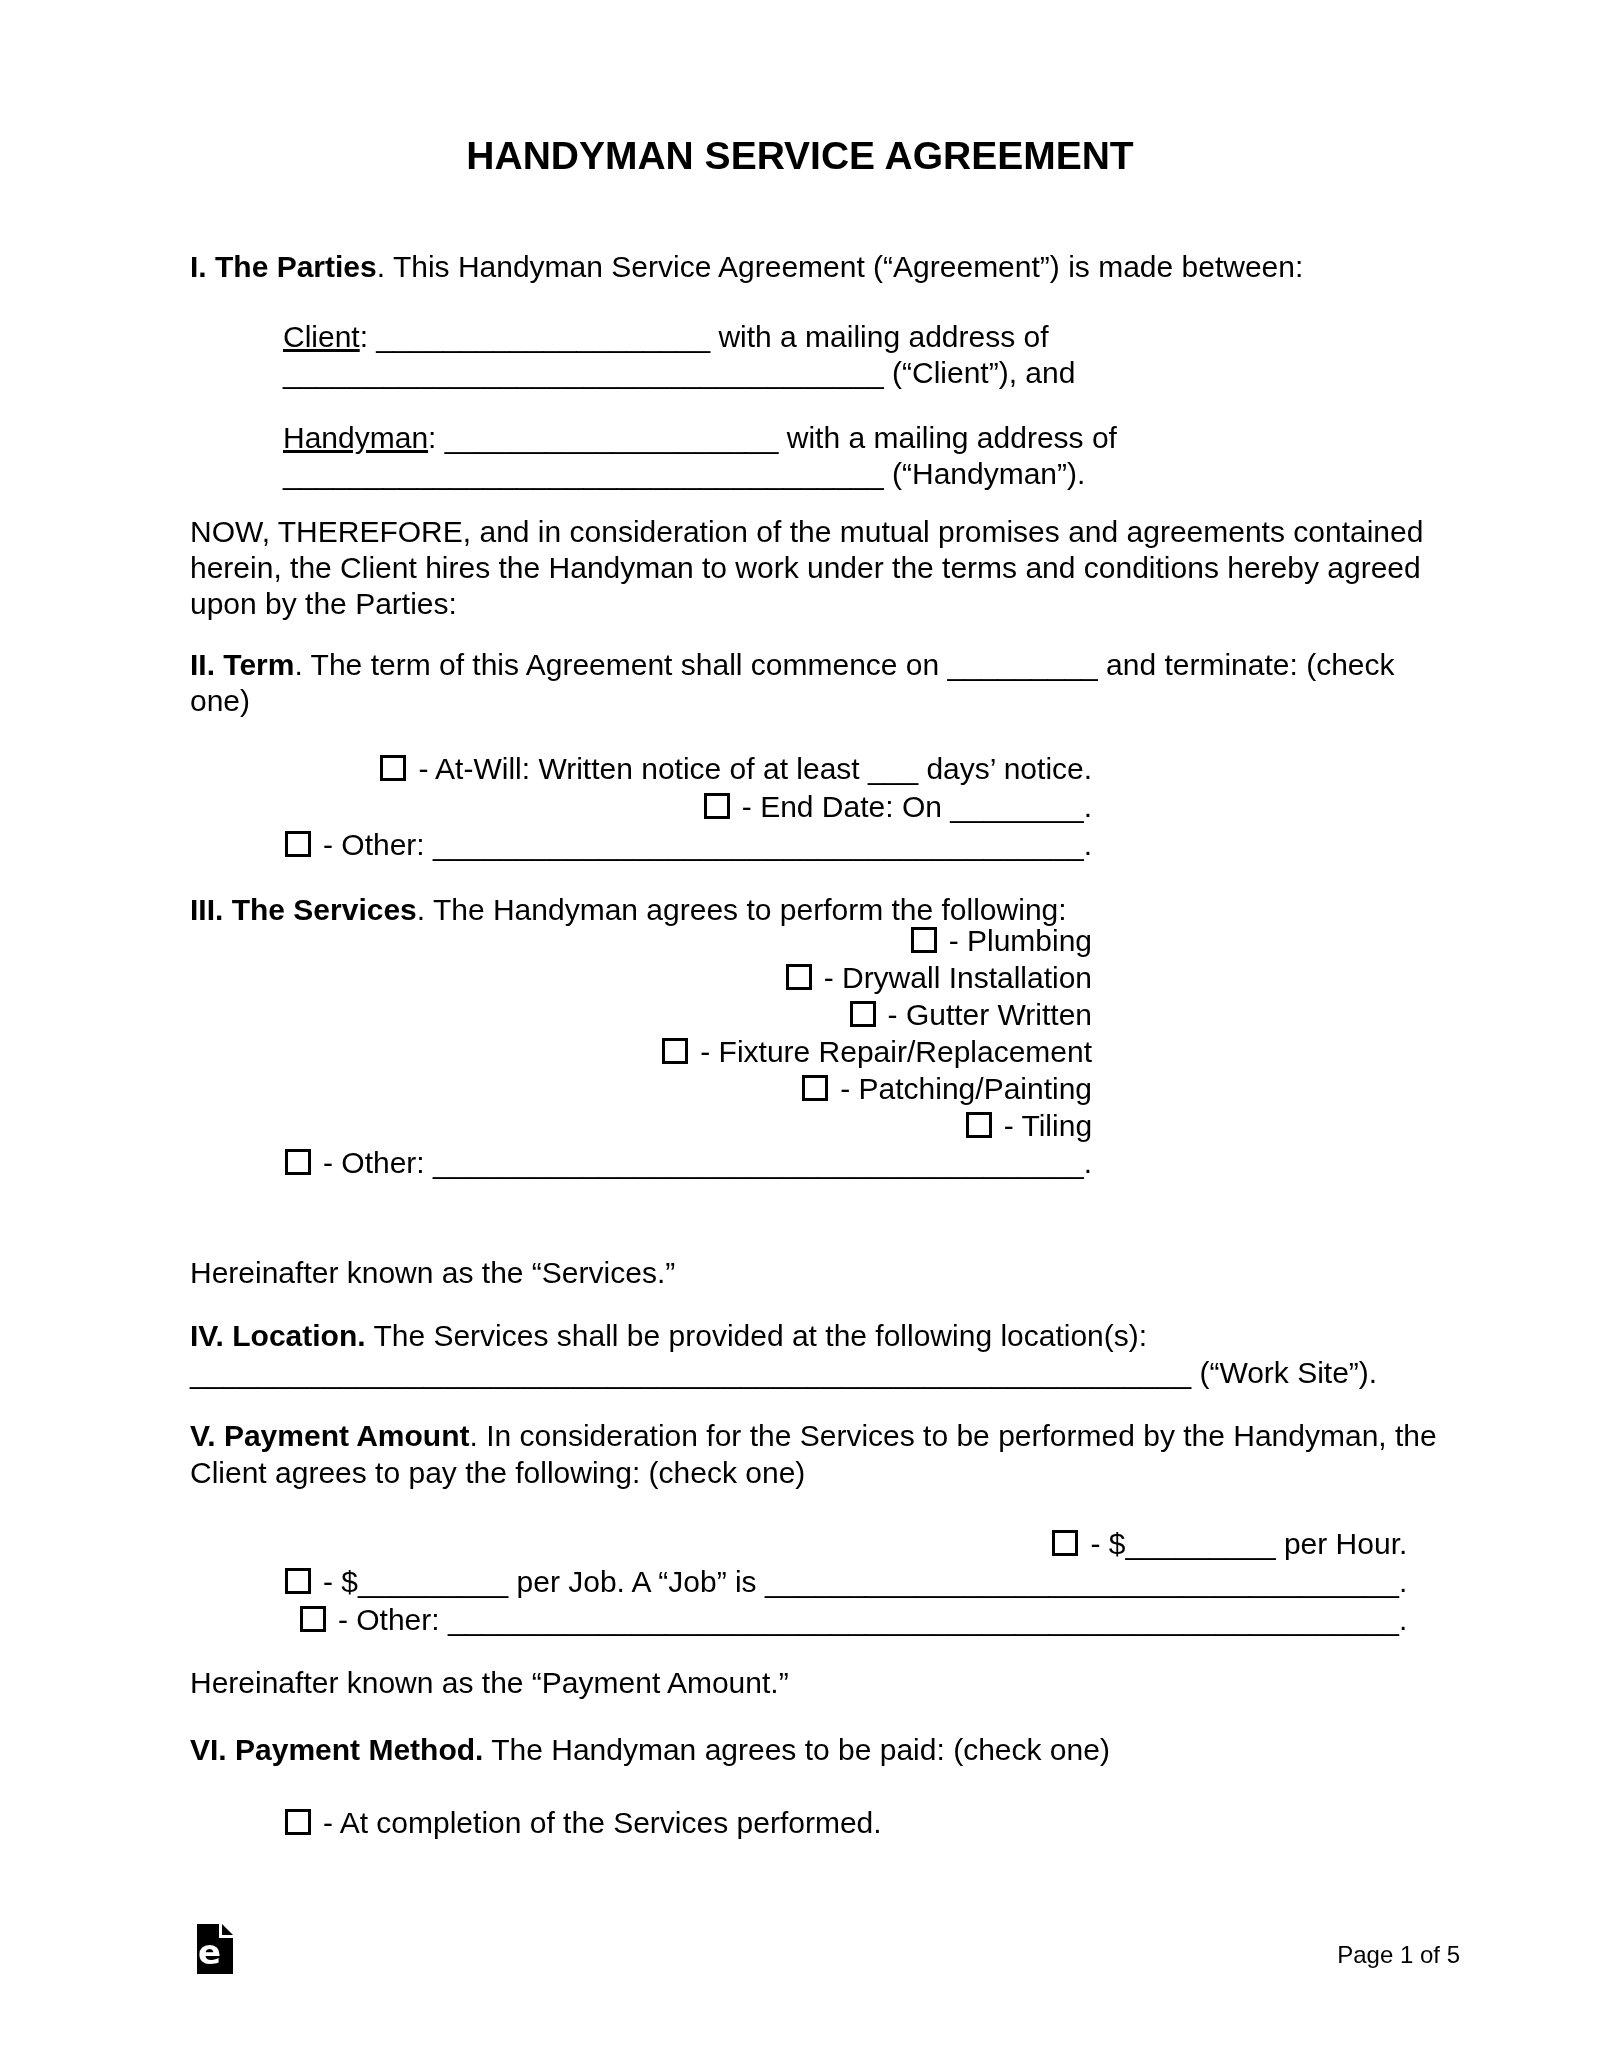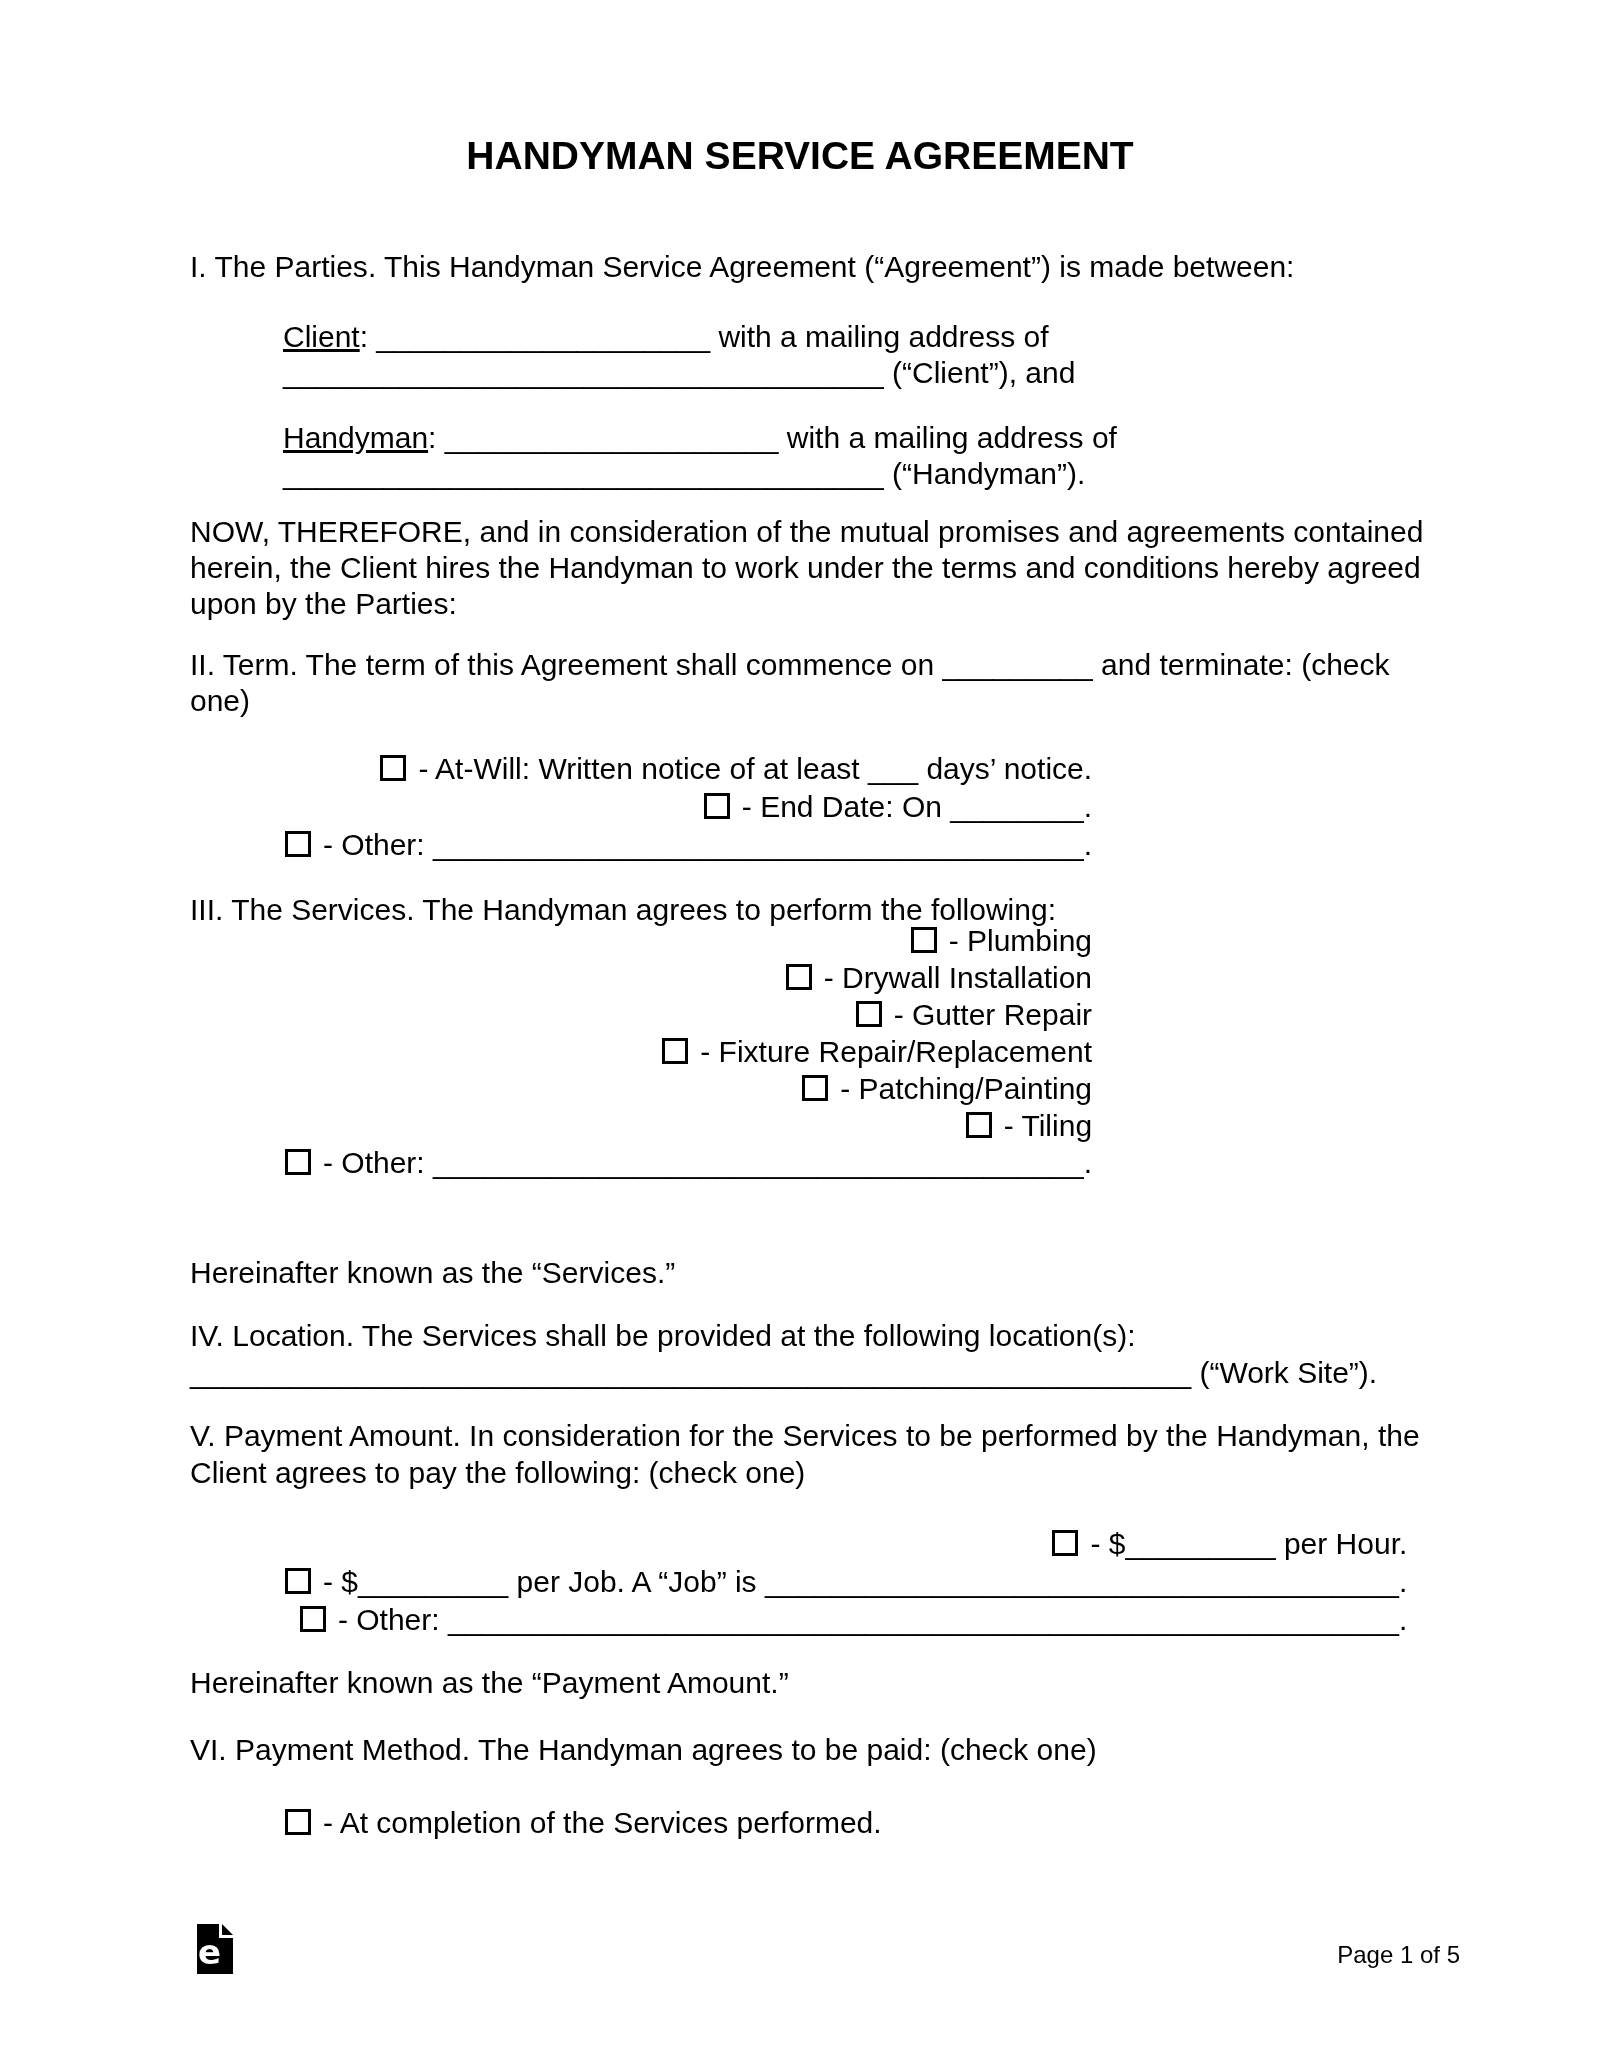--- a/index.html
+++ b/index.html
@@ -27,21 +27,21 @@
   }
   .block {
     position: absolute;
     left: 190px;
     line-height: 36px;
     white-space: nowrap;
   }
   .indent { left: 283px; }
   .lh37 { line-height: 37px; }
   .lh38 { line-height: 38px; }
-  .b { font-weight: normal; }
+  .b { font-weight: bold; }
   .u { text-decoration: underline; }
   .line { display: block; }
   .opt { display: block; text-align: right; }
   .cb {
     display: inline-block;
     width: 20px;
     height: 20px;
     border: 3px solid #000;
     margin-right: 12px;
     vertical-align: -2px;
@@ -115,21 +115,21 @@
     <span class="opt"><span class="cb"></span><span>- Other: _______________________________________.</span></span>
   </div>
 
   <div class="block" style="top:892px">
     <span class="b">III. The Services</span><span>. The Handyman agrees to perform the following:</span>
   </div>
 
   <div class="block optlist lh37" style="top:922px">
     <span class="opt"><span class="cb"></span><span>- Plumbing</span></span>
     <span class="opt"><span class="cb"></span><span>- Drywall Installation</span></span>
-    <span class="opt"><span class="cb"></span><span>- Gutter Repair</span></span>
+    <span class="opt"><span class="cb"></span><span>- Gutter Written</span></span>
     <span class="opt"><span class="cb"></span><span>- Fixture Repair/Replacement</span></span>
     <span class="opt"><span class="cb"></span><span>- Patching/Painting</span></span>
     <span class="opt"><span class="cb"></span><span>- Tiling</span></span>
     <span class="opt"><span class="cb"></span><span>- Other: _______________________________________.</span></span>
   </div>
 
   <div class="block" style="top:1255px">Hereinafter known as the “Services.”</div>
 
   <div class="block lh37" style="top:1317px">
     <span class="line"><span class="b">IV. Location.</span><span> The Services shall be provided at the following location(s):</span></span>

